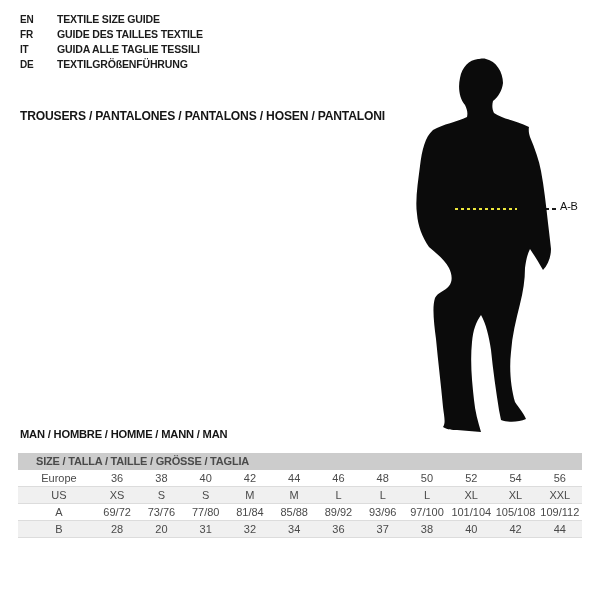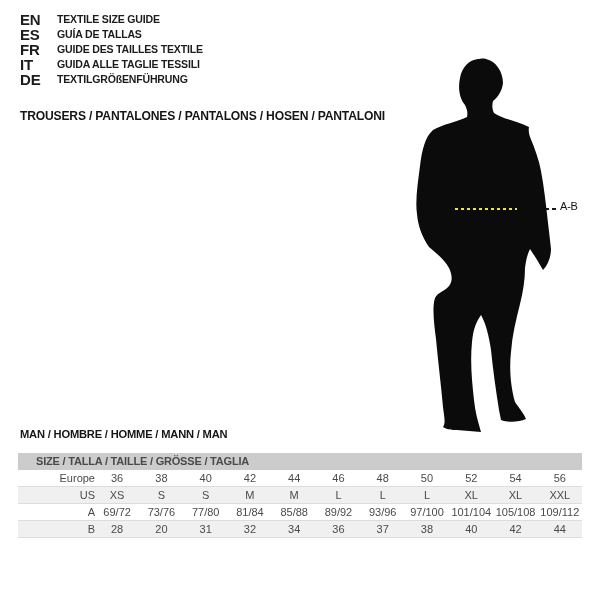--- a/index.html
+++ b/index.html
@@ -2,21 +2,21 @@
 <html><head>
 <meta charset="utf-8">
 <style>
   html,body{margin:0;padding:0;background:#fff;}
   body{font-family:"Liberation Sans","DejaVu Sans",sans-serif;}
   #stage{position:relative;width:600px;height:600px;background:#ffffff;overflow:hidden;}
 
   
   #language-list{position:absolute;left:20px;top:12px;}
   .lang-row{display:flex;height:15px;line-height:15px;}
-  .lang-code{width:37px;font-size:15px;font-weight:700;color:#1c1c1c;letter-spacing:-0.2px;}
+  .lang-code{width:37px;font-size:10px;font-weight:700;color:#1c1c1c;letter-spacing:-0.2px;}
   .lang-label{font-size:11px;font-weight:700;color:#1c1c1c;letter-spacing:-0.2px;transform:scaleX(.96);transform-origin:left center;white-space:nowrap;}
 
   
   .h-black{position:absolute;font-weight:700;color:#151515;letter-spacing:-0.2px;transform:scaleX(.97);transform-origin:left center;white-space:nowrap;}
   #garment-heading{left:20px;top:109px;font-size:12.5px;}
   #section-heading{left:20px;top:428px;font-size:11.5px;}
 
   
   #figure-area{position:absolute;left:0;top:0;width:600px;height:420px;margin-top:48px;}
   #man-silhouette{position:absolute;left:412px;top:5px;z-index:2;}
@@ -25,45 +25,41 @@
   #measure-line-inner{position:absolute;left:455px;top:160px;width:62px;height:2px;z-index:3;
     background:repeating-linear-gradient(90deg,#ece73b 0 3px,transparent 3px 6px);}
   #measure-label{position:absolute;left:560px;top:152px;z-index:4;font-size:11px;color:#111;letter-spacing:-0.2px;}
 
   
   #size-table{position:absolute;left:18px;top:453px;width:564px;font-size:11px;color:#4a4a4a;}
   #size-table-header{height:17px;line-height:17px;background:#cccccc;color:#4a4a4a;font-weight:700;
     padding-left:18px;letter-spacing:-0.2px;box-sizing:border-box;}
   .size-row{display:flex;height:16px;line-height:16px;border-bottom:1px solid #dcdcdc;}
   #size-rows div.size-row:nth-of-type(even){background:#f0f0f0;}
-  .row-label{width:77px;padding-left:5px;box-sizing:border-box;text-align:right;}
+  .row-label{width:77px;padding-left:5px;box-sizing:border-box;text-align:center;}
   .cells{flex:1;display:flex;}
   .cell{flex:1;text-align:center;white-space:nowrap;}
 
   
   #notes{position:absolute;left:20px;top:556px;}
   .note-line{font-size:11px;font-weight:700;color:#161616;height:16px;line-height:16px;
     letter-spacing:-0.2px;transform:scaleX(.97);transform-origin:left center;white-space:nowrap;}
 </style>
 </head>
 <body>
 
 <div id="stage">
 
   <div id="language-list">
 
       <div class="lang-row">
         <span class="lang-code">EN</span>
         <span class="lang-label">TEXTILE SIZE GUIDE</span>
       </div>
 
-      <div class="lang-row">
-        <span class="lang-code">ES</span>
-        <span class="lang-label">GUÍA DE TALLAS</span>
-      </div>
 
       <div class="lang-row">
         <span class="lang-code">FR</span>
         <span class="lang-label">GUIDE DES TAILLES TEXTILE</span>
       </div>
 
       <div class="lang-row">
         <span class="lang-code">IT</span>
         <span class="lang-label">GUIDA ALLE TAGLIE TESSILI</span>
       </div>

